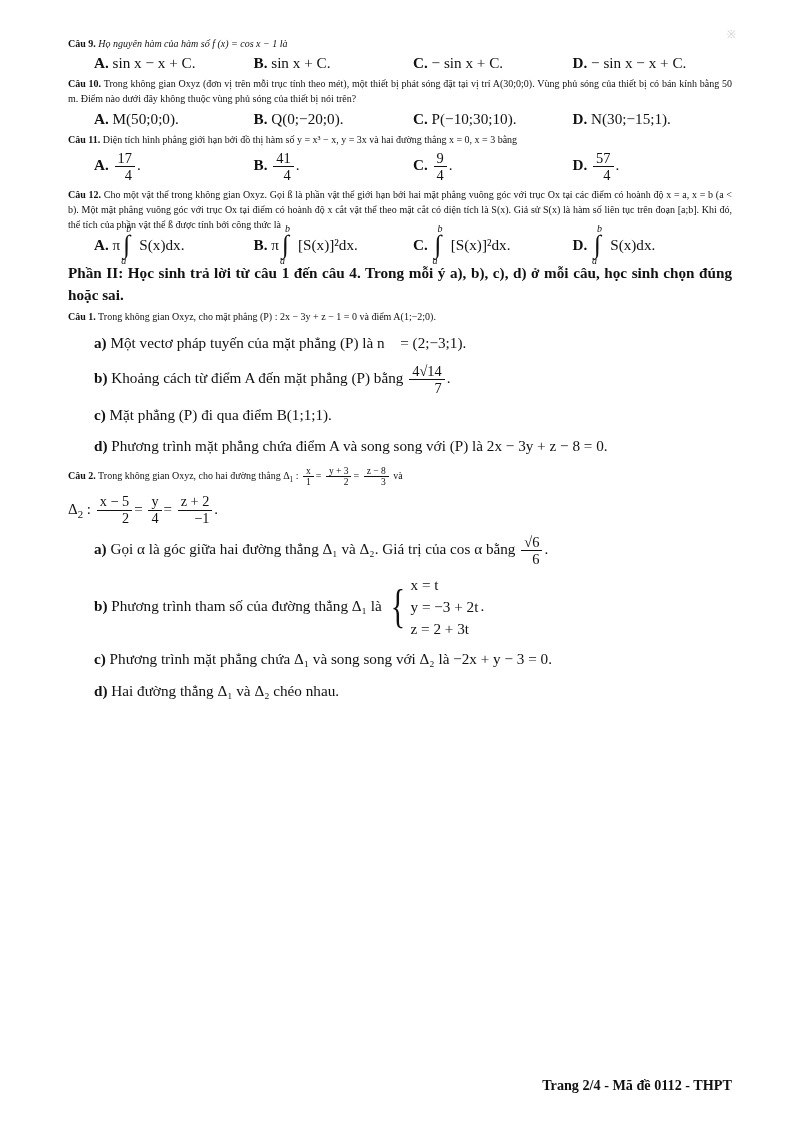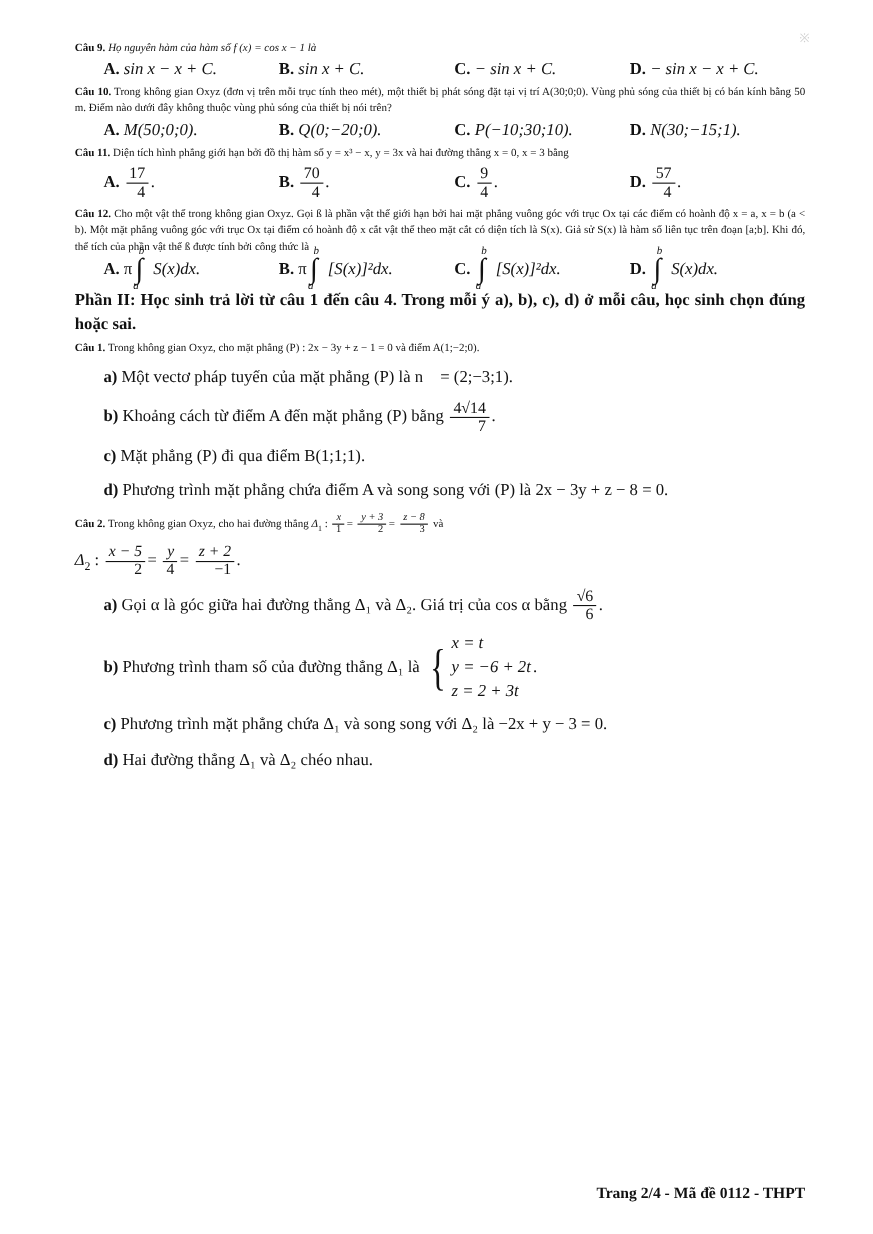--- a/index.html
+++ b/index.html
@@ -37,21 +37,21 @@
     width: 100%;
     margin: 3px 0 4px 0;
     font-size: 15.2px;
   }
   .opts > div {
     flex: 1 1 25%;
     white-space: nowrap;
   }
   .opts.pad > div:first-child { padding-left: 26px; }
   .opt-lab { font-weight: bold; }
-  .mi { font-style: italic; }
+  .mi { }
   .mv { font-style: italic; font-family: "Liberation Serif", serif; }
   .section-head {
     font-weight: bold;
     font-size: 15.2px;
     line-height: 1.5;
     margin: 8px 0 2px 0;
     text-align: justify;
   }
   .sub {
     font-size: 15.2px;
@@ -162,21 +162,21 @@
   </div>
 
   <p class="q">
     <span class="lead">Câu 11.</span><span> Diện tích hình phẳng giới hạn bởi đồ thị hàm số  y = x³ − x, y = 3x  và hai đường thẳng x = 0, x = 3 bằng</span>
   </p>
   <div class="opts pad tall">
     <div><span class="opt-lab">A.</span>
       <span class="frac"><span class="num">17</span><span class="den">4</span></span>.
     </div>
     <div><span class="opt-lab">B.</span>
-      <span class="frac"><span class="num">70</span><span class="den">4</span></span>.
+      <span class="frac"><span class="num">41</span><span class="den">4</span></span>.
     </div>
     <div><span class="opt-lab">C.</span>
       <span class="frac"><span class="num">9</span><span class="den">4</span></span>.
     </div>
     <div><span class="opt-lab">D.</span>
       <span class="frac"><span class="num">57</span><span class="den">4</span></span>.
     </div>
   </div>
 
   <p class="q">
@@ -236,21 +236,21 @@
     <span class="frac"><span class="num">√6</span><span class="den">6</span></span><span>.</span>
   </p>
 
   <p class="sub">
     <b>b)</b>
     <span>Phương trình tham số của đường thẳng Δ₁ là</span>
     <span class="brace-sys">
       <span class="br">{</span>
       <span class="rows">
         <span class="mi" style="display:block">x = t</span>
-        <span class="mi" style="display:block">y = −6 + 2t</span>
+        <span class="mi" style="display:block">y = −3 + 2t</span>
         <span class="mi" style="display:block">z = 2 + 3t</span>
       </span>
     </span><span>.</span>
   </p>
 
   <p class="sub">
     <b>c)</b>
     <span>Phương trình mặt phẳng chứa Δ₁ và song song với Δ₂ là −2x + y − 3 = 0.</span>
   </p>
 

